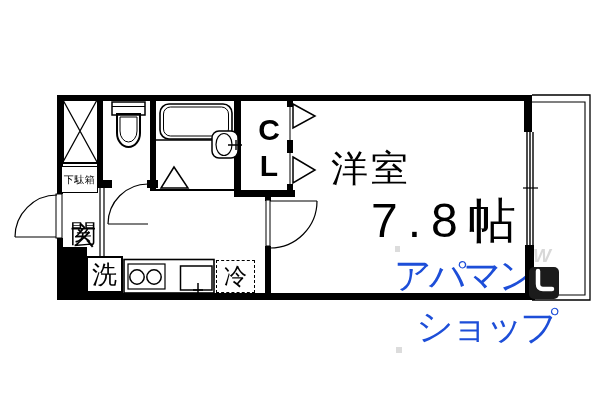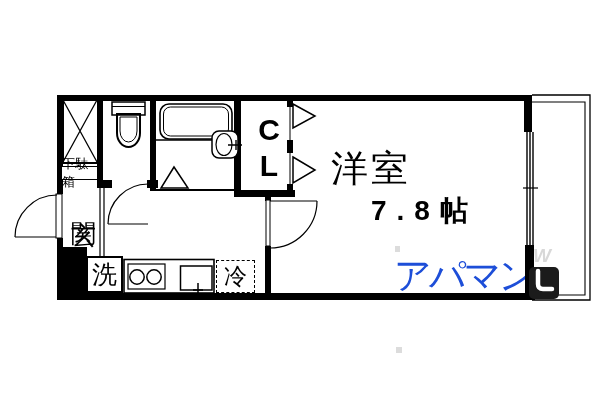--- a/index.html
+++ b/index.html
@@ -8,48 +8,49 @@
     font-family:"Liberation Sans","DejaVu Sans",sans-serif;color:#000;
   }
   .wall{position:absolute;background:#000;z-index:2;}
   svg.plan{position:absolute;left:0;top:0;z-index:2;}
   .label{position:absolute;z-index:4;color:#000;line-height:1.0;}
   .box{
     position:absolute;z-index:3;background:#fff;border:2px solid #000;
     display:flex;align-items:center;justify-content:center;box-sizing:border-box;
   }
   .room-name{left:331px;top:150px;font-size:37px;letter-spacing:3px;font-weight:500;}
-  .room-size{left:371px;top:197px;font-size:28px;letter-spacing:10px;font-weight:700;}
+  .room-size{left:371px;top:197px;font-size:48px;letter-spacing:10px;font-weight:400;}
   .cl-label{
     left:253px;top:112px;width:32px;text-align:center;
     font-size:30px;line-height:36px;font-weight:bold;white-space:pre-line;
   }
   .entrance-label{
     left:71px;top:201px;font-size:25px;font-weight:500;
     writing-mode:vertical-rl;text-orientation:upright;letter-spacing:1px;
   }
   .washer-box{left:86px;top:256px;width:37px;height:37px;font-size:25px;}
   .fridge-box{left:216px;top:260px;width:39px;height:33px;font-size:23px;border:1.5px dashed #000;}
-  .shoe-box{left:61px;top:166px;width:37px;height:14px;font-size:13px;border:1.5px solid #000;letter-spacing:0.5px;}
+  .shoe-box{left:61px;top:166px;width:37px;height:27px;font-size:10px;border:1.5px solid #000;letter-spacing:0.5px;}
   .wm{position:absolute;z-index:1;color:#1d4ed8;font-weight:normal;font-size:37px;letter-spacing:-3px;}
   .wm1{left:394px;top:251px;}
   .wm2{left:416px;top:302px;}
   .wm-tick{position:absolute;z-index:1;background:#dcdcdc;}
   .logo{
     position:absolute;z-index:5;left:529px;top:267px;width:30px;height:32px;
     background:#1b1b1b;border-radius:5px;
   }
   .logo-w{position:absolute;z-index:5;left:533px;top:245px;font-size:19px;font-weight:bold;font-style:italic;color:#d8d8d8;}
 </style>
 </head>
 <body>
 
 <div id="stage">
 
   <div class="wm wm1">アパマン</div>
+  <div class="wm wm2">ショップ</div>
   <div class="wm-tick" style="left:395px;top:246px;width:5px;height:6px;"></div>
   <div class="wm-tick" style="left:396px;top:347px;width:6px;height:6px;"></div>
 
   <div class="wall" style="left:57px;top:95px;width:475px;height:6px;"></div>
   <div class="wall" style="left:57px;top:95px;width:6px;height:99px;"></div>
   <div class="wall" style="left:57px;top:238px;width:6px;height:61px;"></div>
   <div class="wall" style="left:57px;top:247px;width:30px;height:52px;"></div>
   <div class="wall" style="left:57px;top:293px;width:478px;height:7px;"></div>
   <div class="wall" style="left:524px;top:95px;width:8px;height:37px;"></div>
   <div class="wall" style="left:525px;top:245px;width:9px;height:48px;"></div>

